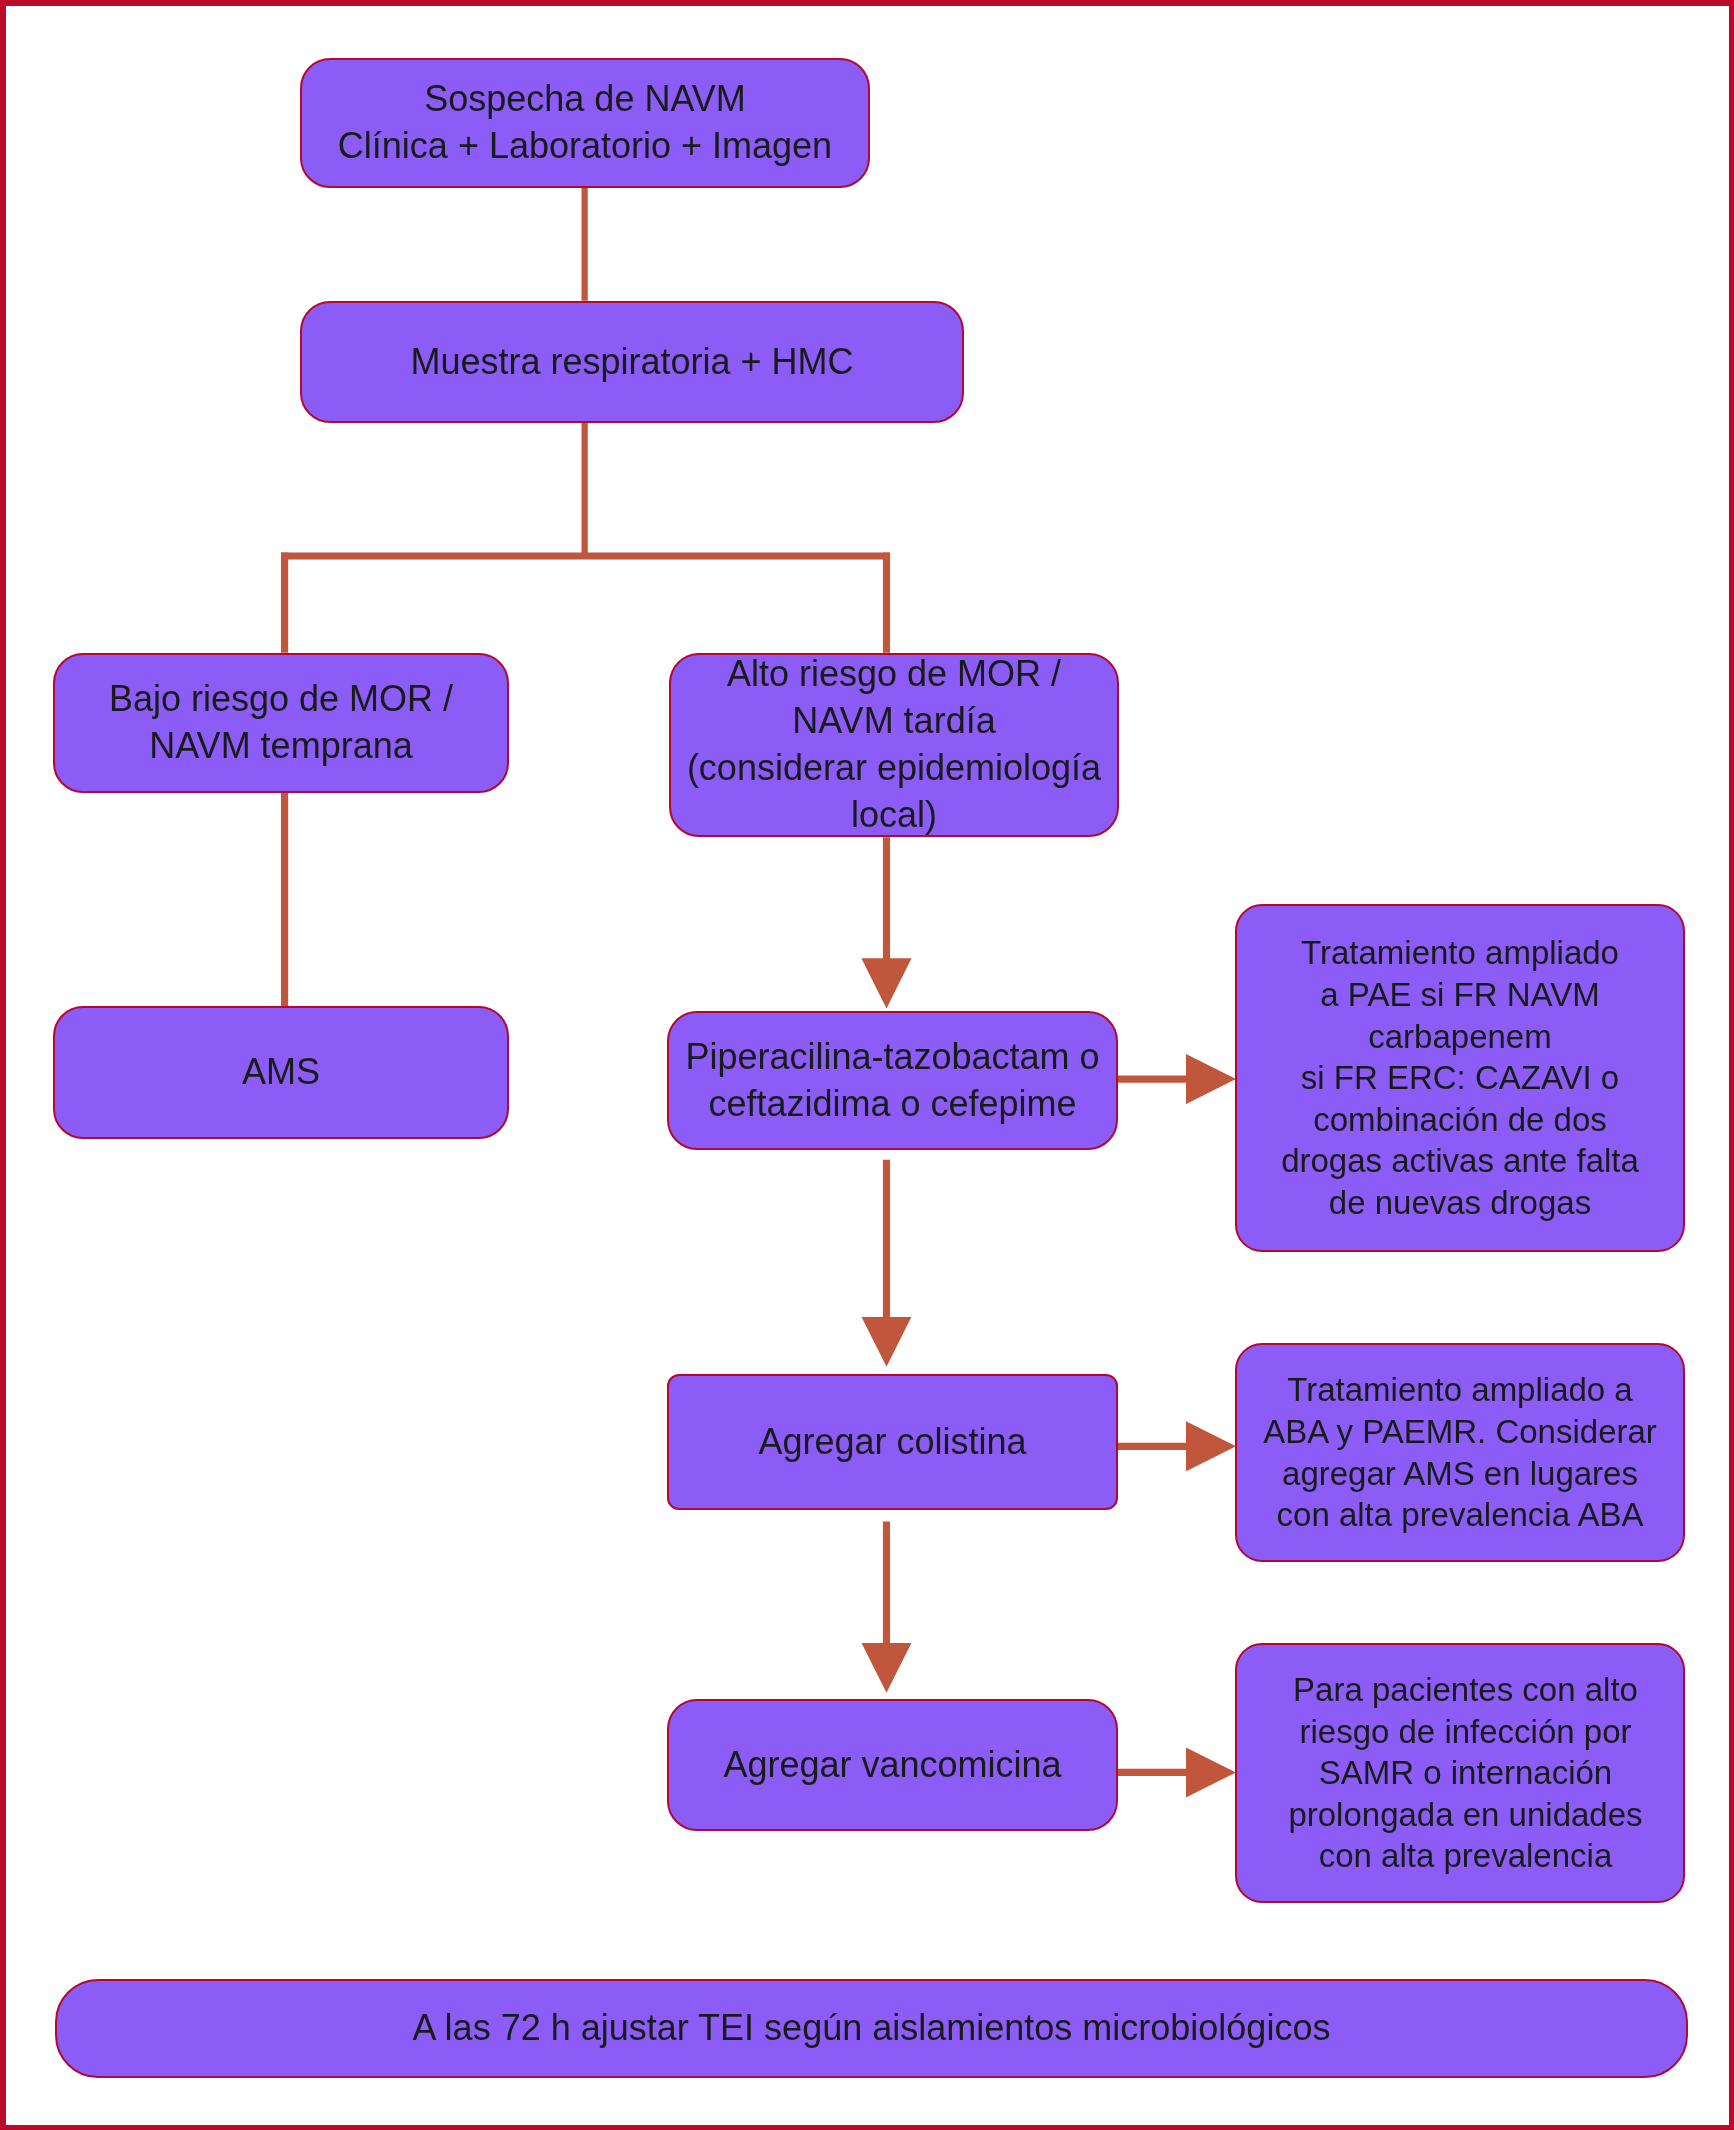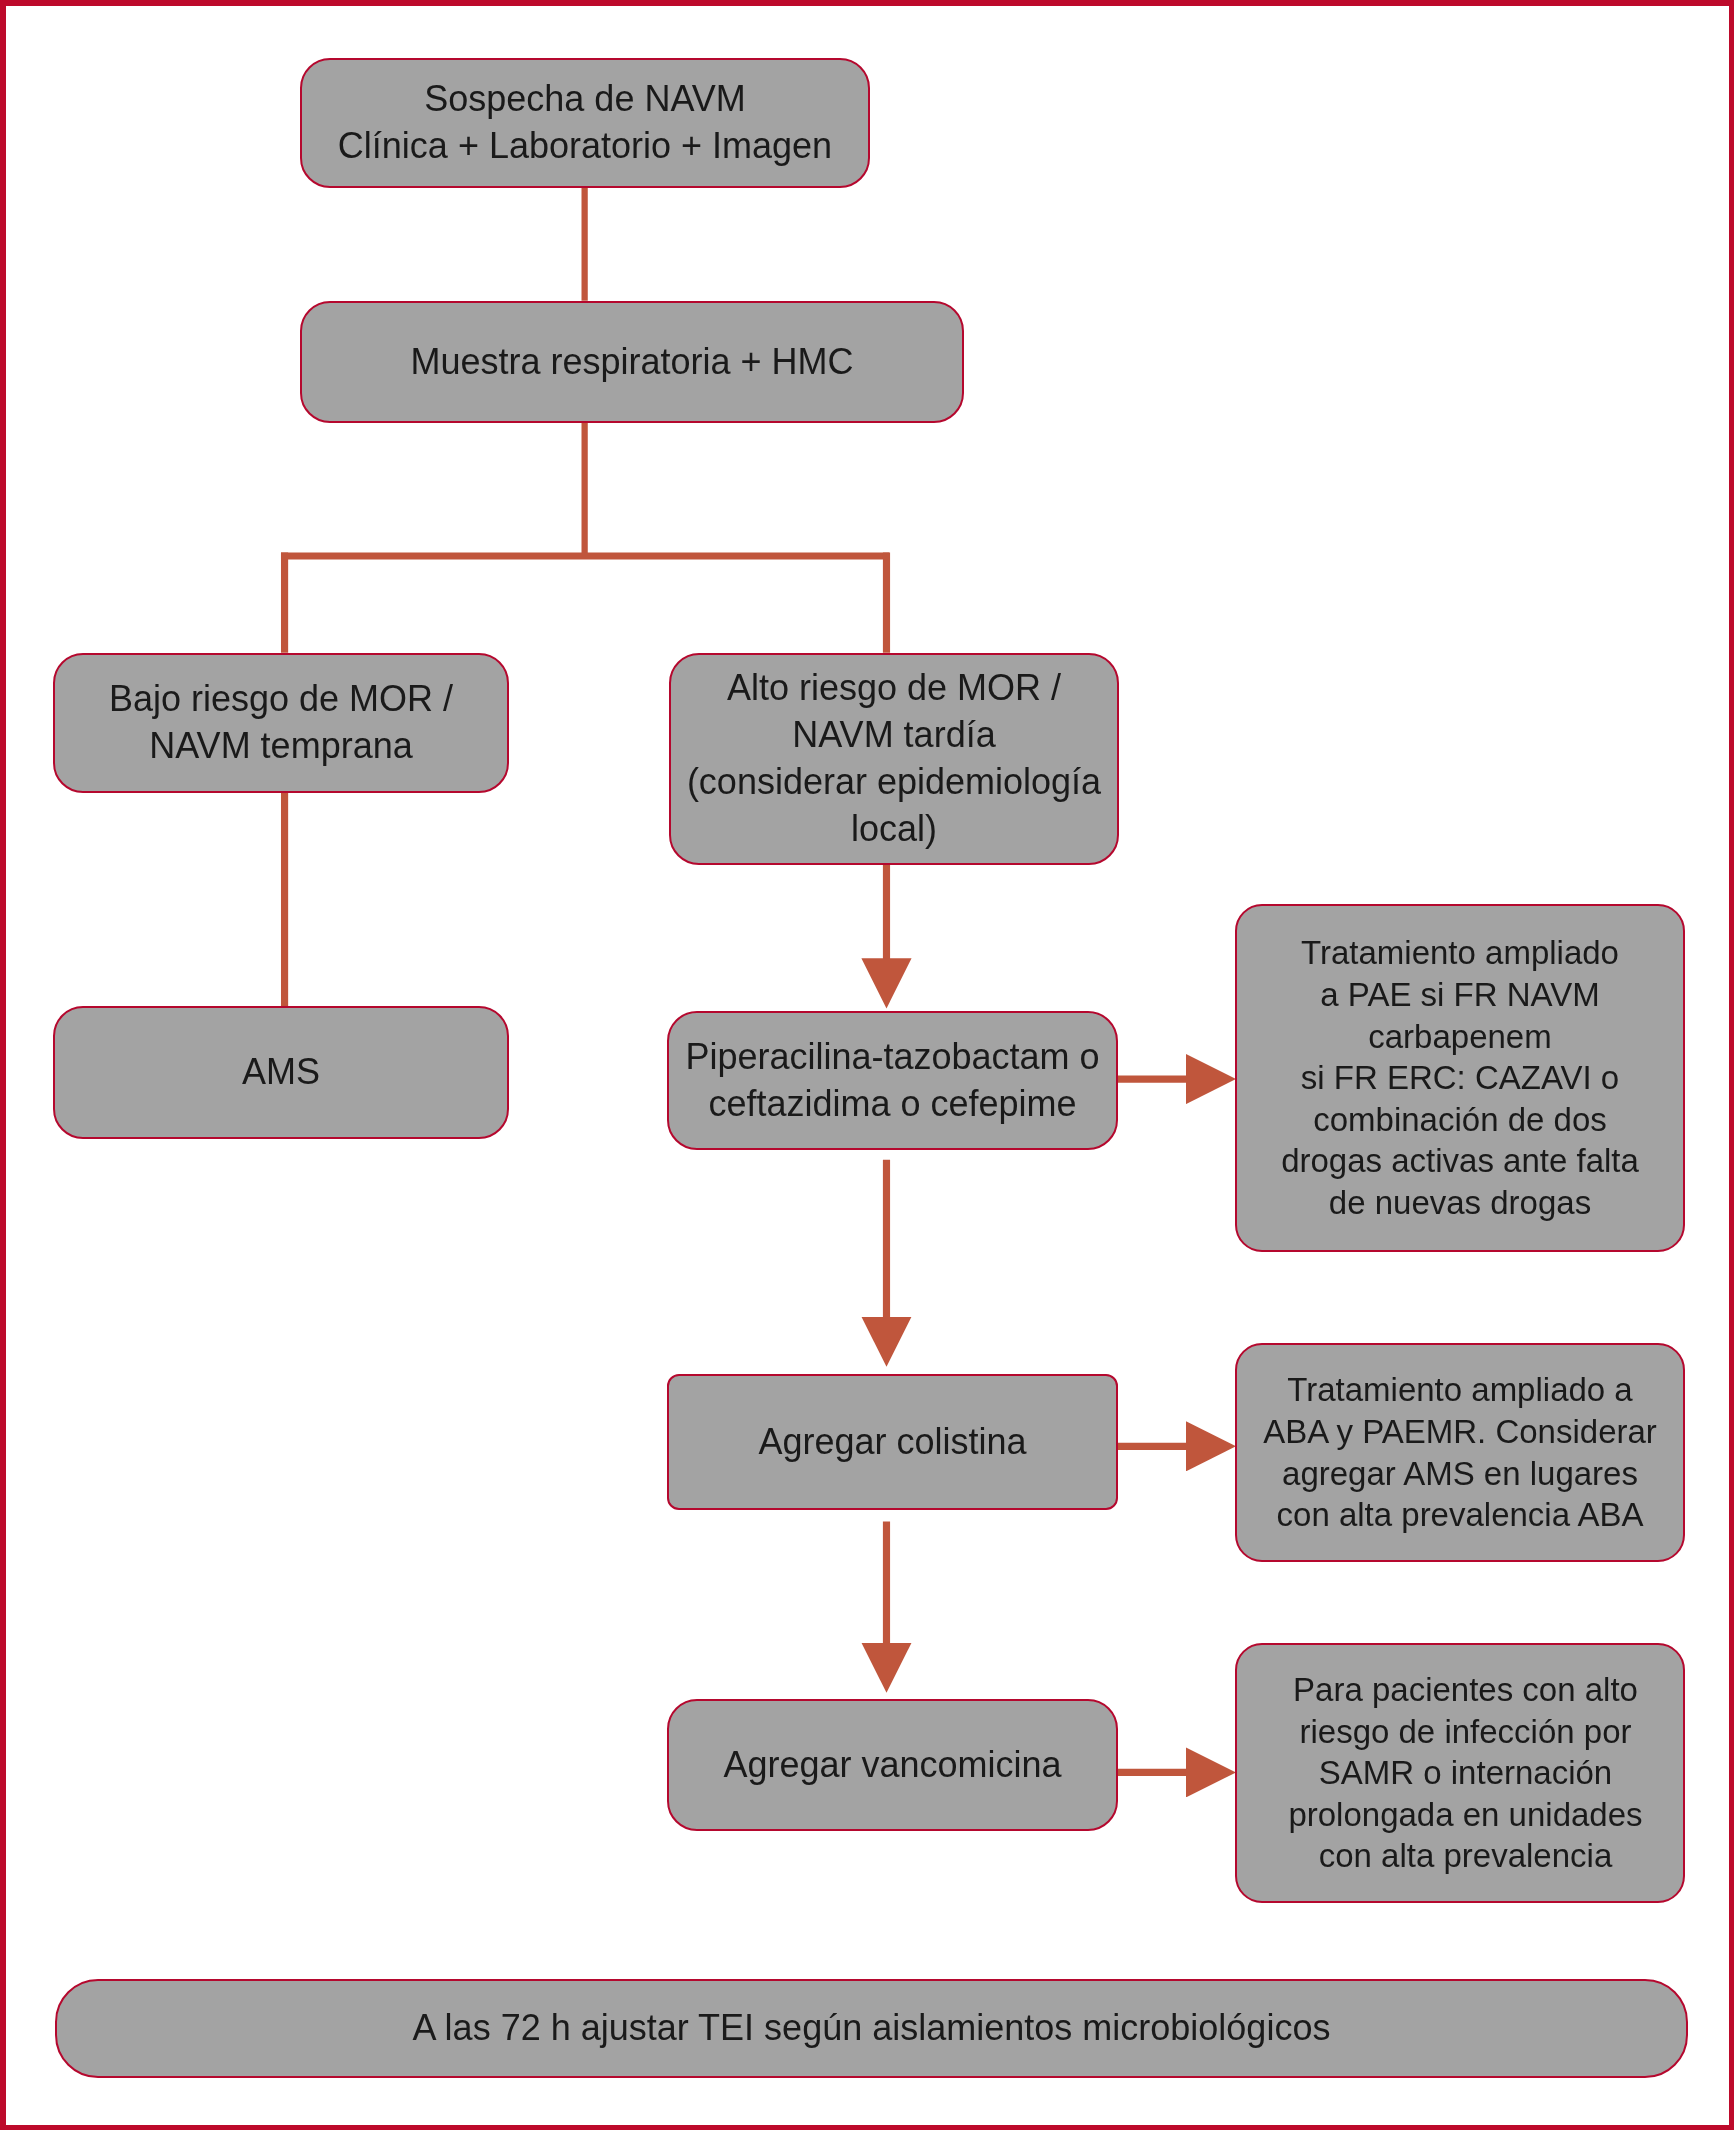--- a/index.html
+++ b/index.html
@@ -21,21 +21,21 @@
     position: absolute;
     left: 0;
     top: 0;
     width: 1735px;
     height: 2131px;
     pointer-events: none;
   }
   .node {
     position: absolute;
     box-sizing: border-box;
-    background: #a3a3a3;
+    background: #8b5cf6;
     border: 2.7px solid #b5082e;
     border-radius: 30px;
     display: flex;
     align-items: center;
     justify-content: center;
     text-align: center;
     color: #1a1a1a;
     line-height: 1.30;
     white-space: pre-line;
     z-index: 2;
@@ -82,21 +82,21 @@
   </svg>
 
   <div class="node big" style="left:294px; top:52px; width:570px; height:130px;">Sospecha de NAVM
 Clínica + Laboratorio + Imagen</div>
 
   <div class="node big" style="left:294px; top:295px; width:664px; height:122px;">Muestra respiratoria + HMC</div>
 
   <div class="node big" style="left:47px; top:647px; width:456px; height:140px;">Bajo riesgo de MOR /
 NAVM temprana</div>
 
-  <div class="node big" style="left:663px; top:647px; width:450px; height:212px;">Alto riesgo de MOR /
+  <div class="node big" style="left:663px; top:647px; width:450px; height:184px;">Alto riesgo de MOR /
 NAVM tardía
 (considerar epidemiología
 local)</div>
 
   <div class="node big" style="left:47px; top:1000px; width:456px; height:133px;">AMS</div>
 
   <div class="node big" style="left:661px; top:1005px; width:451px; height:139px;">Piperacilina-tazobactam o
 ceftazidima o cefepime</div>
 
   <div class="node big" style="left:661px; top:1368px; width:451px; height:136px;border-radius:12px;">Agregar colistina</div>

